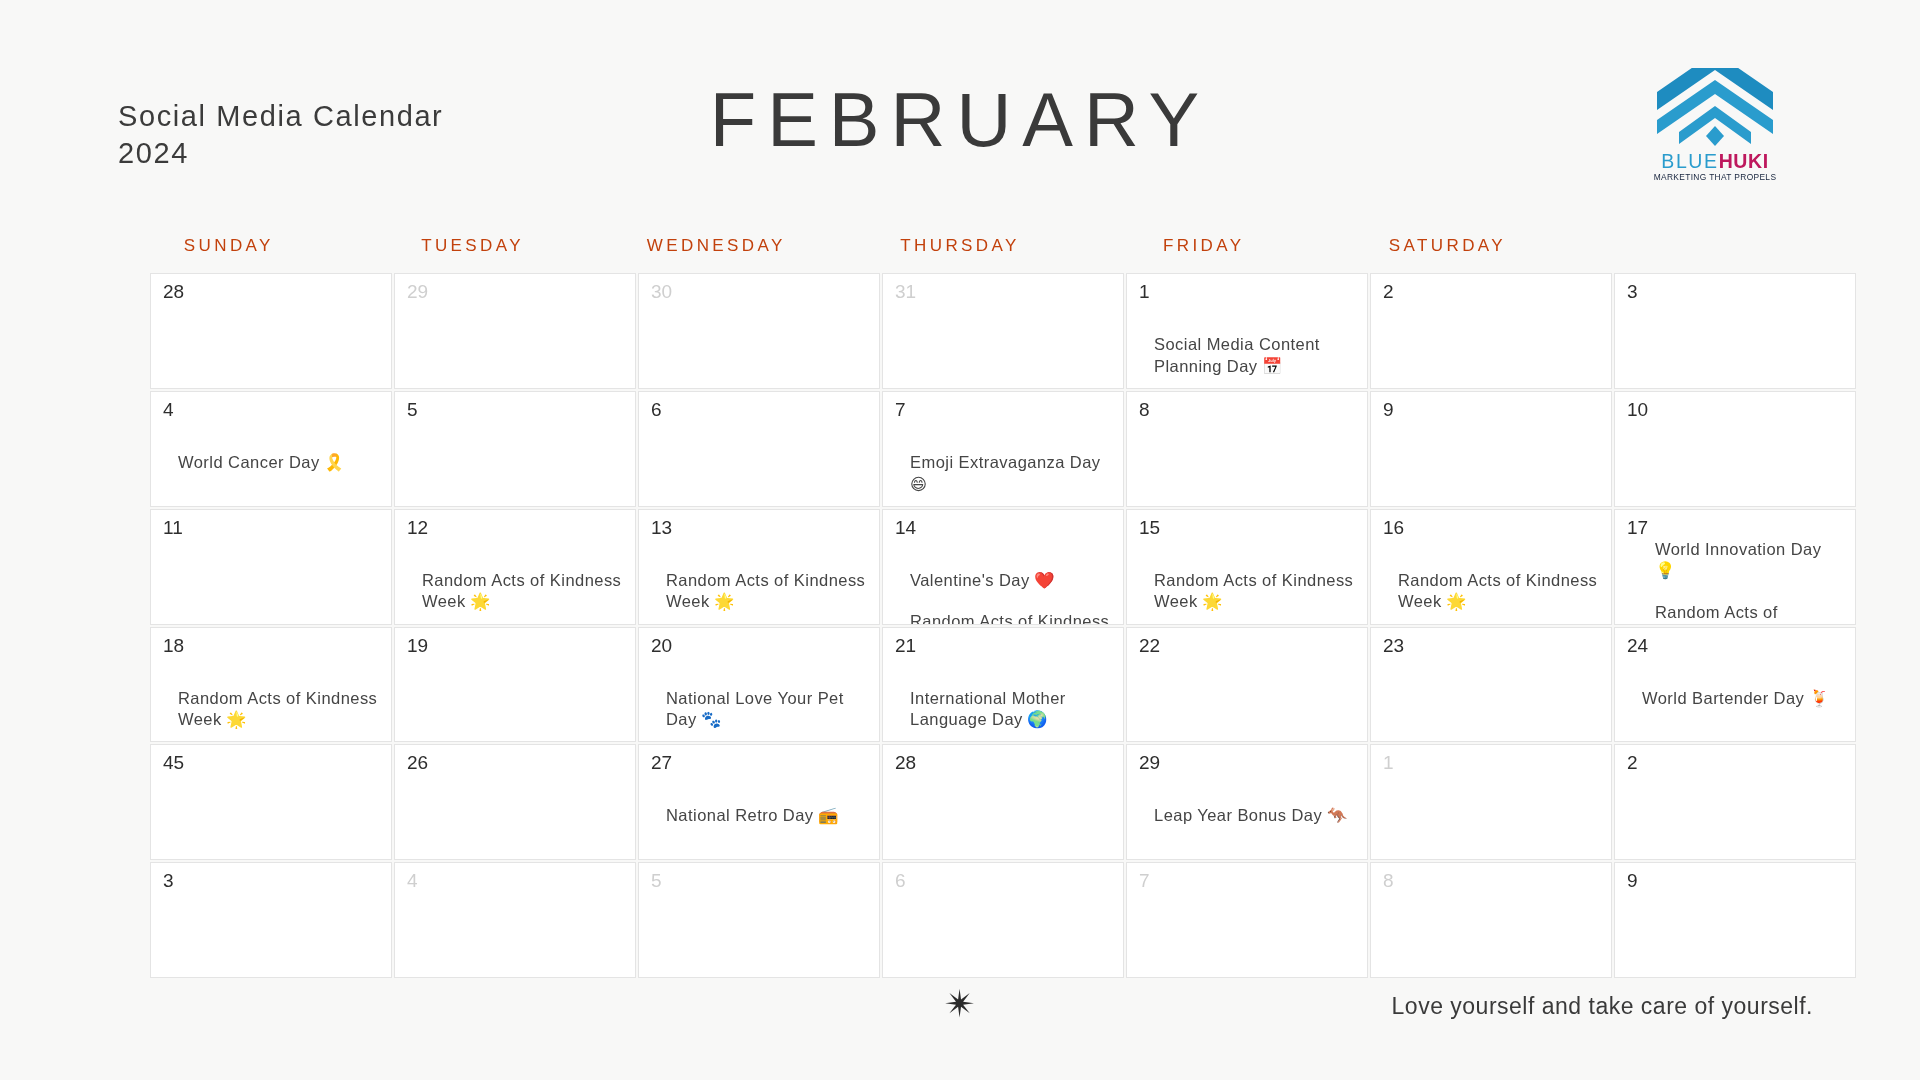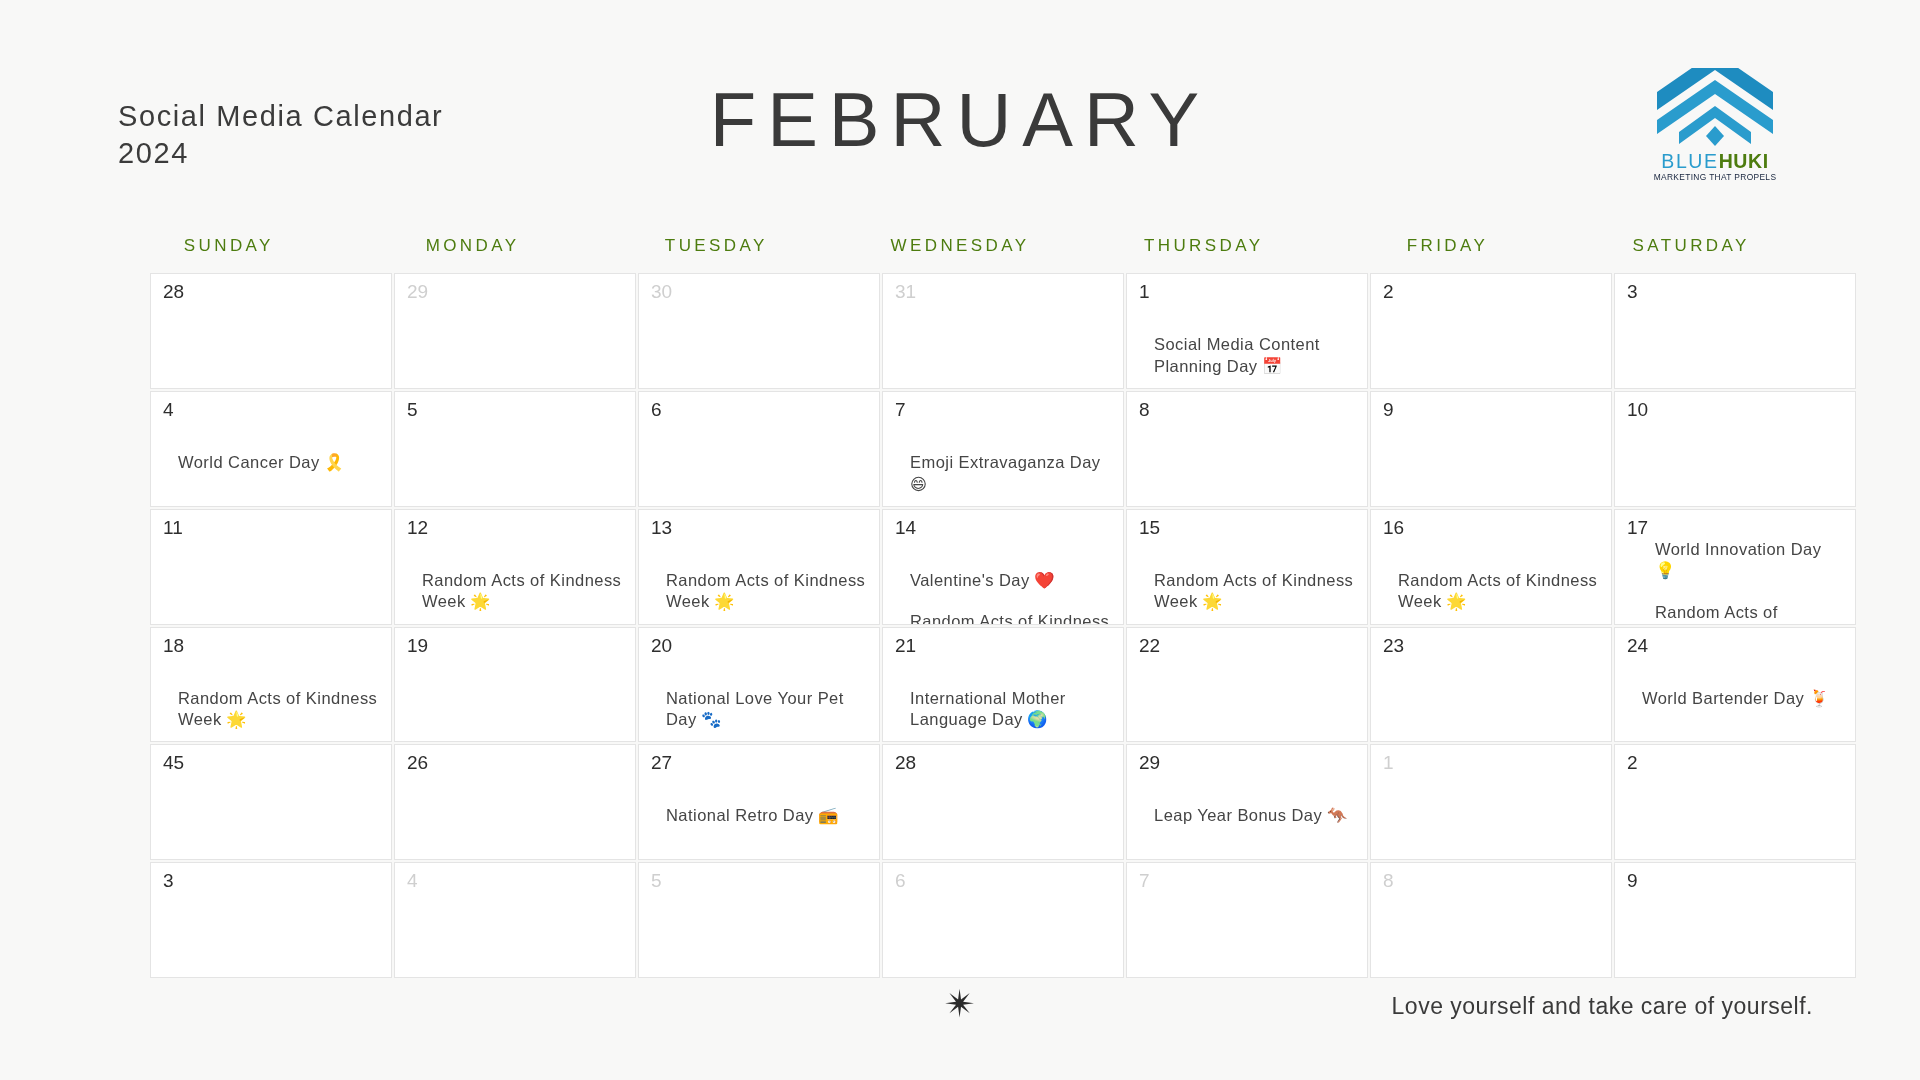--- a/index.html
+++ b/index.html
@@ -62,21 +62,21 @@
     left: 0; top: 84px;
     width: 150px;
     text-align: center;
     font-size: 19.5px;
     font-weight: 700;
     letter-spacing: 0.6px;
     line-height: 1;
     white-space: nowrap;
   }
   .logo-blue { color: #2a9ccd; font-weight: 400; letter-spacing: 1.6px; }
-  .logo-huki { color: #4d7c0f; font-weight: 700; letter-spacing: 0.6px; }
+  .logo-huki { color: #be185d; font-weight: 700; letter-spacing: 0.6px; }
   .logo-tagline {
     position: absolute;
     left: 0; top: 105px;
     width: 150px;
     text-align: center;
     font-size: 8.4px;
     font-weight: 400;
     letter-spacing: 0.35px;
     color: #17243d;
     line-height: 1;
@@ -91,21 +91,21 @@
     display: grid;
     grid-template-columns: repeat(7, 1fr);
   }
   .weekday {
     display: flex;
     align-items: center;
     justify-content: center;
     font-size: 17px;
     font-weight: 400;
     letter-spacing: 3.4px;
-    color: #4d7c0f;
+    color: #c2410c;
     text-transform: uppercase;
   }
 
   
   .grid {
     position: absolute;
     left: 107px; top: 273px;
     width: 1706px; height: 705px;
     display: grid;
     grid-template-columns: repeat(7, 1fr);
@@ -203,21 +203,20 @@
       </svg>
       <div class="logo-wordmark">
         <span class="logo-blue">BLUE</span><span class="logo-huki">HUKI</span>
       </div>
       <div class="logo-tagline">MARKETING THAT PROPELS</div>
     </div>
   </div>
 
   <div class="weekdays">
       <div class="weekday">SUNDAY</div>
-      <div class="weekday">MONDAY</div>
       <div class="weekday">TUESDAY</div>
       <div class="weekday">WEDNESDAY</div>
       <div class="weekday">THURSDAY</div>
       <div class="weekday">FRIDAY</div>
       <div class="weekday">SATURDAY</div>
     </div>
 
   <div class="grid">
       <div class="cell">
         <div class="daynum">28</div>

